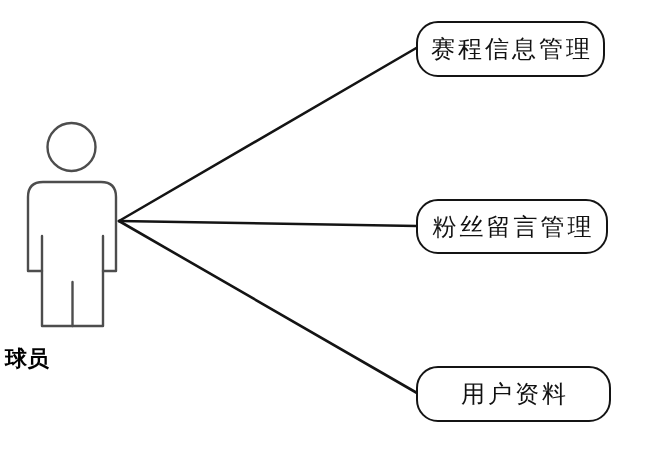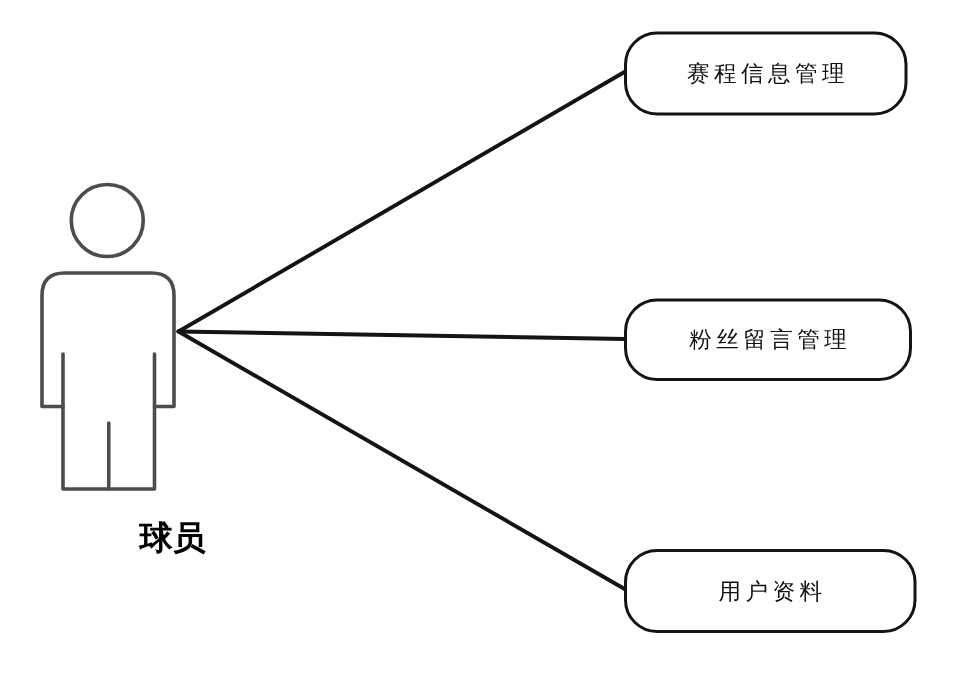--- a/index.html
+++ b/index.html
@@ -27,36 +27,36 @@
     box-sizing: border-box;
     border: 2.4px solid #141414;
     border-radius: 22px;
     background: #ffffff;
     display: flex;
     align-items: center;
     justify-content: center;
   }
   .usecase-label {
     font-family: "Liberation Serif", serif;
-    font-size: 15px;
+    font-size: 24px;
     letter-spacing: 3px;
     color: #111111;
     white-space: nowrap;
     text-indent: 3px; 
   }
   #uc-schedule { left: 416px; top: 21px;  width: 189px; height: 56px; }
   #uc-fanmsg   { left: 416px; top: 199px; width: 192px; height: 55px; }
   #uc-profile  { left: 416px; top: 366px; width: 195px; height: 56px; }
 
   .actor-label {
     position: absolute;
     left: 5px;
     top: 345px;
     width: 132px;
-    text-align: right;
+    text-align: left;
     font-family: "Liberation Sans", sans-serif;
     font-weight: bold;
     font-size: 22px;
     line-height: 28px;
     color: #000000;
   }
 </style>
 </head>
 <body>
 

